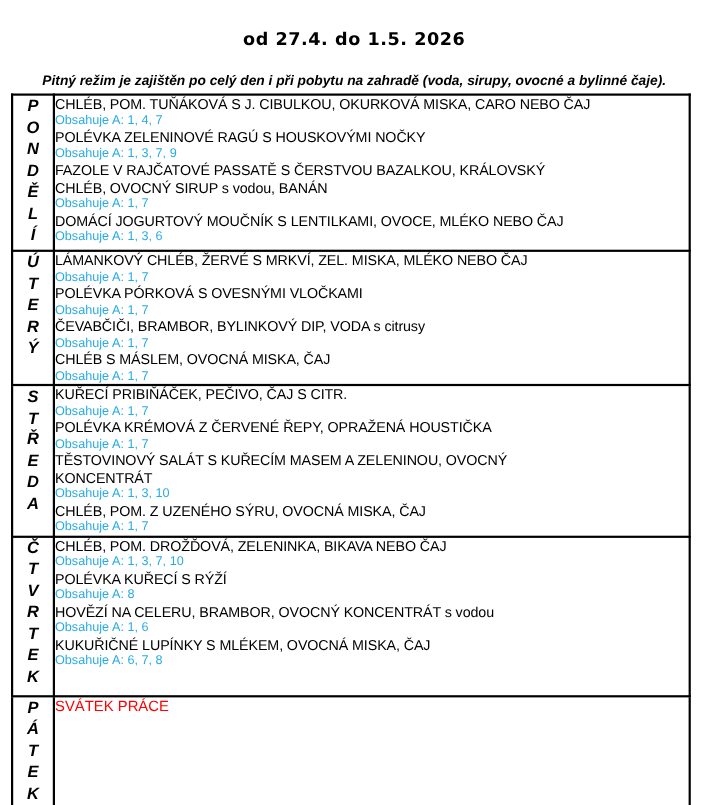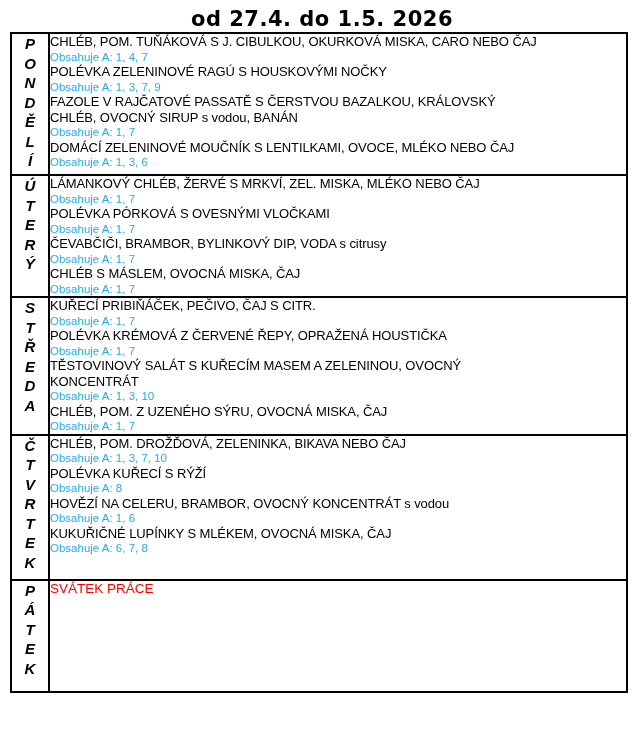--- a/index.html
+++ b/index.html
@@ -11,25 +11,25 @@
     color: #000;
   }
   .page {
     width: 644px;
     height: 732px;
     box-sizing: border-box;
     padding-top: 6px;
     background: #ffffff;
   }
   .title {
-    margin: 0;
+    margin: 17px;
     text-align: center;
     font-family: "DejaVu Sans", sans-serif;
     font-weight: bold;
-    font-size: 21px;
+    font-size: 16px;
     line-height: 26px;
     letter-spacing: 0.5px;
   }
   .subtitle {
     margin: 2px 0 4px 0;
     text-align: center;
     font-weight: bold;
     font-style: italic;
     font-size: 12.5px;
     line-height: 15px;
@@ -84,41 +84,42 @@
     color: var(--holiday-color, #ff0000);
     font-size: 13.5px;
     font-weight: normal;
   }
 </style>
 </head>
 <body>
 
 <div class="page">
   <h1 class="title">od 27.4. do 1.5. 2026</h1>
+  <p class="subtitle">Pitný režim je zajištěn po celý den i při pobytu na zahradě (voda, sirupy, ovocné a bylinné čaje).</p>
   <table class="menu">
     <tbody id="menu-body">
         <tr>
           <td class="day-cell" title="PONDĚLÍ">
             <div class="day-letter">P</div>
             <div class="day-letter">O</div>
             <div class="day-letter">N</div>
             <div class="day-letter">D</div>
             <div class="day-letter">Ě</div>
             <div class="day-letter">L</div>
             <div class="day-letter">Í</div>
           </td>
           <td class="meals-cell">
             <div class="meal-line">CHLÉB, POM. TUŇÁKOVÁ S J. CIBULKOU, OKURKOVÁ MISKA, CARO NEBO ČAJ</div>
             <div class="allergen">Obsahuje A: 1, 4, 7</div>
             <div class="meal-line">POLÉVKA ZELENINOVÉ RAGÚ S HOUSKOVÝMI NOČKY</div>
             <div class="allergen">Obsahuje A: 1, 3, 7, 9</div>
             <div class="meal-line">FAZOLE V RAJČATOVÉ PASSATĚ S ČERSTVOU BAZALKOU, KRÁLOVSKÝ
 CHLÉB, OVOCNÝ SIRUP s vodou, BANÁN</div>
             <div class="allergen">Obsahuje A: 1, 7</div>
-            <div class="meal-line">DOMÁCÍ ZELENINOVÉ MOUČNÍK S LENTILKAMI, OVOCE, MLÉKO NEBO ČAJ</div>
+            <div class="meal-line">DOMÁCÍ JOGURTOVÝ MOUČNÍK S LENTILKAMI, OVOCE, MLÉKO NEBO ČAJ</div>
             <div class="allergen">Obsahuje A: 1, 3, 6</div>
           </td>
         </tr>
         <tr>
           <td class="day-cell" title="ÚTERÝ">
             <div class="day-letter">Ú</div>
             <div class="day-letter">T</div>
             <div class="day-letter">E</div>
             <div class="day-letter">R</div>
             <div class="day-letter">Ý</div>

